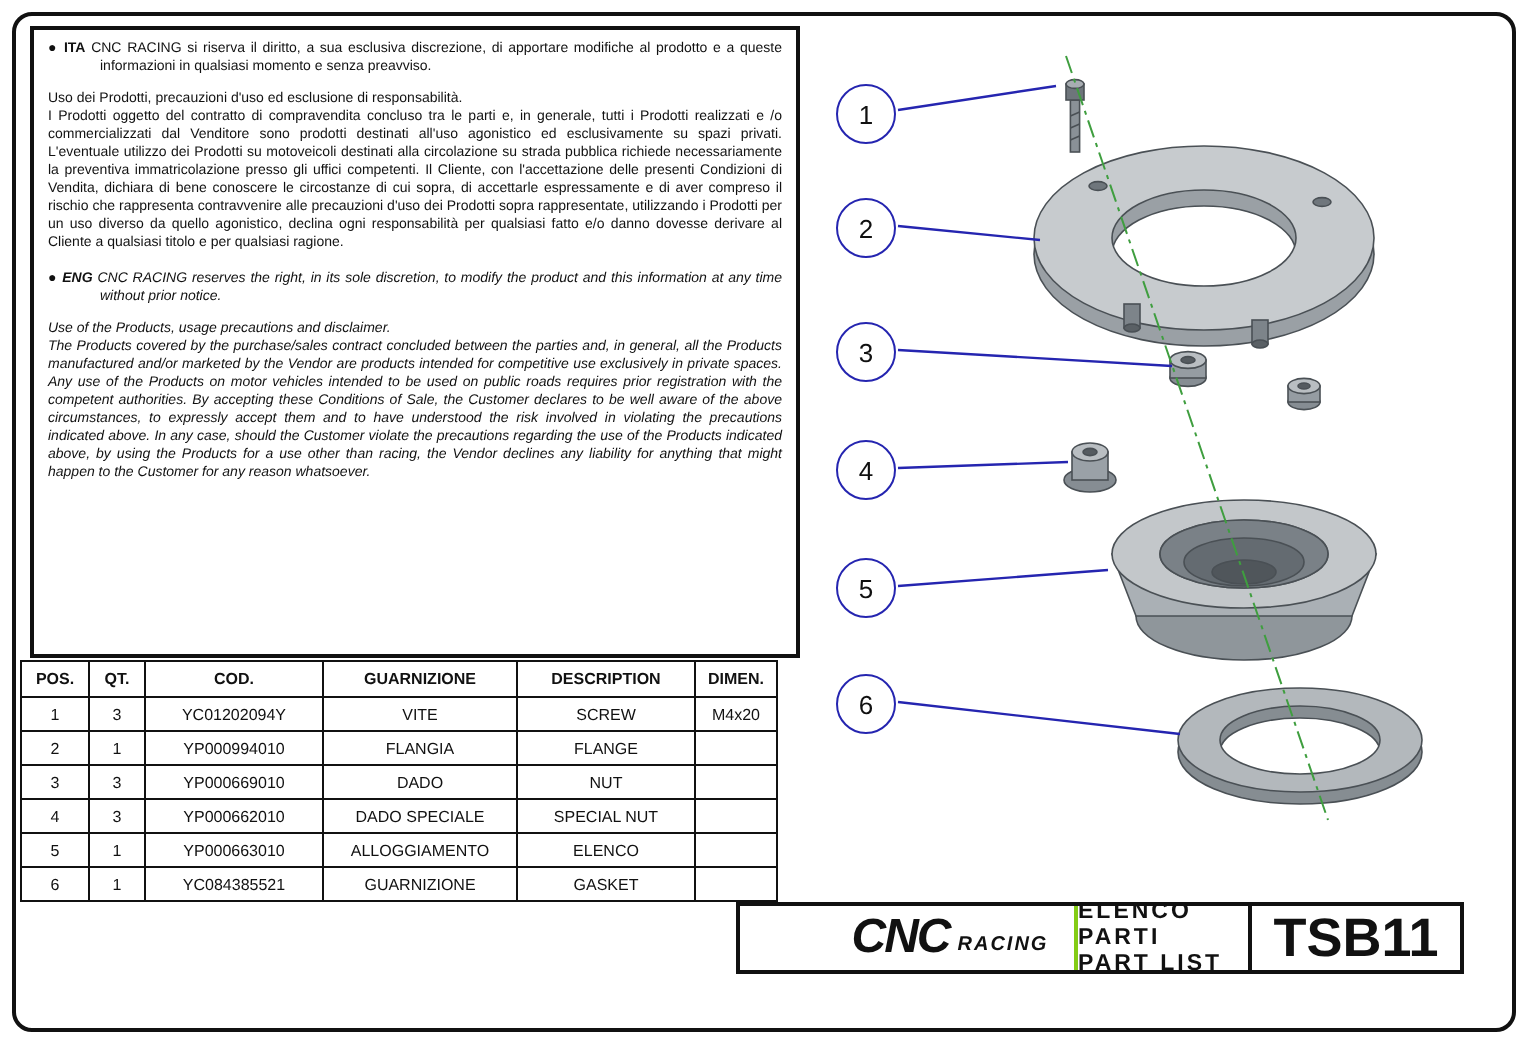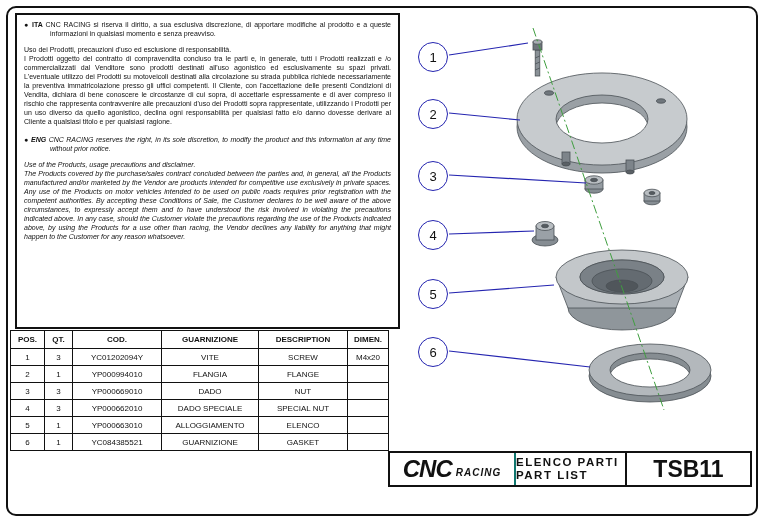--- a/index.html
+++ b/index.html
@@ -26,30 +26,30 @@
   
   .ptable{position:absolute;left:10px;top:330px;border-collapse:collapse;table-layout:fixed;}
   .ptable th,.ptable td{border:1.5px solid #111;font-size:8px;padding:0 0;height:16px;
                         text-align:center;white-space:nowrap;overflow:hidden;}
   .ptable th{font-weight:bold;height:17px;}
   .ptable td.lft{text-align:center;}
   .c-pos{width:33px;} .c-qt{width:27px;} .c-cod{width:88px;}
   .c-dit{width:96px;} .c-den{width:88px;} .c-dim{width:40px;}
 
   
-  .footer{position:absolute;left:388px;top:451px;width:364px;height:36px;box-sizing:border-box;
-          border:2px solid #111;display:flex;background:#fff;}
+  .footer{position:absolute;left:368px;top:451px;width:364px;height:36px;box-sizing:border-box;
+          border:2px solid #111;display:flex;background:#fff;padding-left:43px;}
   .logo-cell{width:124px;display:flex;align-items:center;justify-content:center;gap:4px;}
   .cnc{font-style:italic;font-weight:bold;font-size:24px;letter-spacing:-1px;line-height:1;}
   .racing{font-style:italic;font-weight:bold;font-size:10px;letter-spacing:1px;align-self:center;margin-top:6px;}
-  .title-cell{flex:1;border-left:2px solid #0f766e;border-right:2px solid #111;display:flex;
+  .title-cell{flex:1;border-left:2px solid #84cc16;border-right:2px solid #111;display:flex;
               flex-direction:column;align-items:flex-start;justify-content:center;
               font-weight:bold;font-size:11.5px;letter-spacing:1.5px;line-height:13px;}
-  .code-cell{width:123px;display:flex;align-items:center;justify-content:center;
-             font-weight:bold;font-size:23px;}
+  .code-cell{width:104px;display:flex;align-items:center;justify-content:center;
+             font-weight:bold;font-size:27px;}
   .rev{position:absolute;right:24px;top:491px;display:flex;align-items:baseline;gap:4px;margin-top:41px;}
   .rev .rl{font-weight:bold;font-size:11px;}
   .rev .rv{font-weight:bold;font-style:italic;font-size:15px;}
 </style>
 </head>
 <body>
 
 <div class="page">
   <div class="frame"></div>
 

